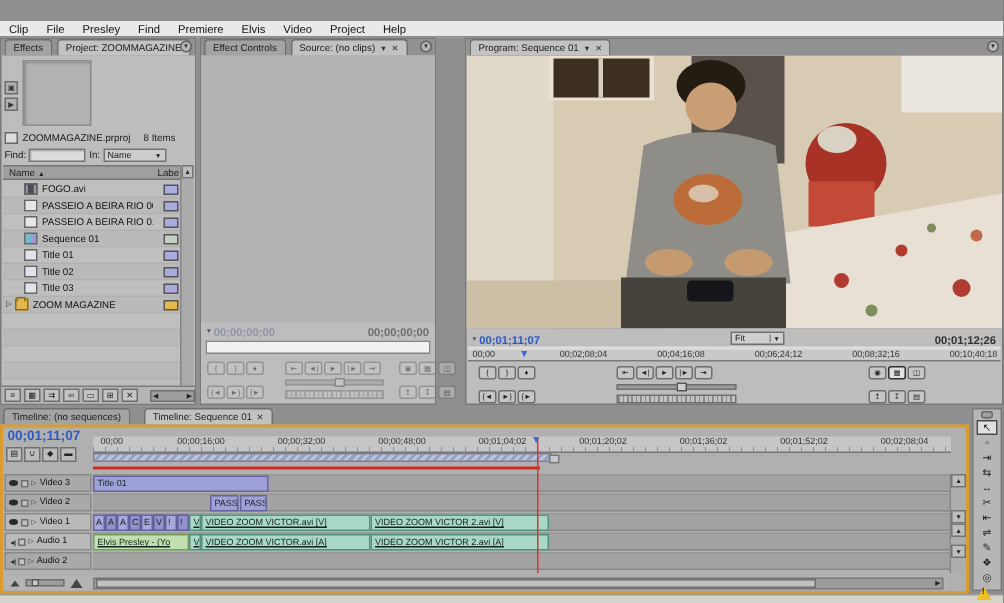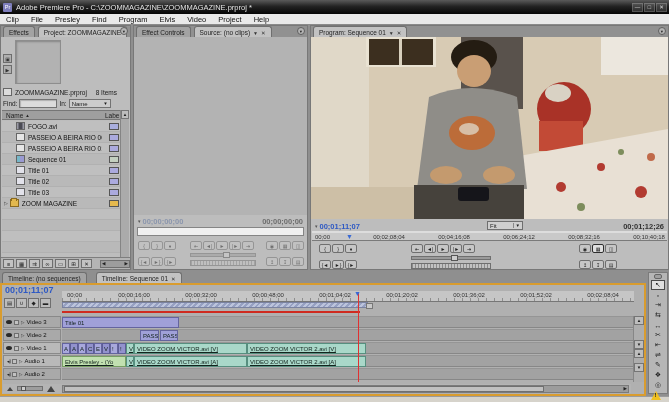--- a/index.html
+++ b/index.html
@@ -72,21 +72,21 @@
   .vs-btn{height:9px;background:#bdbdbd;border:1px solid #757575;font-size:4.5px;color:#222;
     display:flex;align-items:center;justify-content:center;}
   .pbar{position:absolute;left:0;right:0;bottom:0;height:12px;background:#b4b4b4;border-top:1px solid #7e7e7e;
     display:flex;align-items:center;}
   .tbtn{width:11px;height:9px;border:1px solid #6f6f6f;background:#c3c3c3;margin-left:2px;font-size:5.5px;
     display:flex;align-items:center;justify-content:center;color:#222;flex:none;}
   .mini-scroll{width:38px;height:8px;margin-left:8px;background:#9d9d9d;border:1px solid #6f6f6f;
     display:flex;align-items:center;justify-content:space-between;font-size:4.5px;color:#222;padding:0 1px;}
 
   
-  #sourcepnl{left:133px;top:25px;width:175px;height:245px;text-align:right;}
+  #sourcepnl{left:133px;top:25px;width:158px;height:245px;text-align:right;}
   #programpnl{left:310px;top:25px;width:359px;height:245px;}
   .src-empty{position:absolute;top:11px;left:0;right:0;height:178px;background:#b3b3b3;}
   .mon-tc-row{position:absolute;left:4px;right:4px;height:10px;font-size:7.5px;font-weight:bold;display:flex;align-items:center;}
   .tc-disc{font-size:5px;margin-right:2px;color:#555;font-weight:normal;}
   .tc-blue{color:#2e59c4;}
   .tc-dim{color:#8b96ad;}
   .tc-right{margin-left:auto;color:#333;}
   .src-bar{position:absolute;top:201px;left:3px;right:3px;height:9px;background:#f0f0f0;border:1px solid #858585;}
   .prg-video{position:absolute;top:11px;left:0;width:357px;height:182px;background:#9a9a9a;overflow:hidden;}
   .fit-box{position:absolute;left:172px;top:0;width:36px;height:9px;background:#cfcfcf;border:1px solid #6f6f6f;
@@ -165,36 +165,27 @@
   #statusbar{position:absolute;left:0;top:396px;width:669px;height:6px;background:#d6d3cb;border-top:1px solid #9b9b9b;}
   .warn{position:absolute;right:8px;top:-6px;width:0;height:0;border-left:5px solid transparent;
     border-right:5px solid transparent;border-bottom:9px solid #f0c020;}
   .warn::after{content:"!";position:absolute;left:-1.5px;top:1px;font-size:6px;font-weight:bold;color:#222;}
 </style>
 </head>
 <body>
 
 <div id="app">
 
-  <div class="titlebar">
-    <span class="app-icon">Pr</span>
-    <span>Adobe Premiere Pro - C:\ZOOMMAGAZINE\ZOOMMAGAZINE.prproj *</span>
-    <span class="win-btns">
-        <span class="win-btn">—</span>
-        <span class="win-btn">□</span>
-        <span class="win-btn">✕</span>
-      </span>
-  </div>
 
   <div class="menubar">
       <span class="mi">Clip</span>
       <span class="mi">File</span>
       <span class="mi">Presley</span>
       <span class="mi">Find</span>
-      <span class="mi">Program</span>
+      <span class="mi">Premiere</span>
       <span class="mi">Elvis</span>
       <span class="mi">Video</span>
       <span class="mi">Project</span>
       <span class="mi">Help</span>
     </div>
 
   <div class="panel" id="project">
     <div class="tabbar">
       <span class="tab">
           <span>Effects</span>

